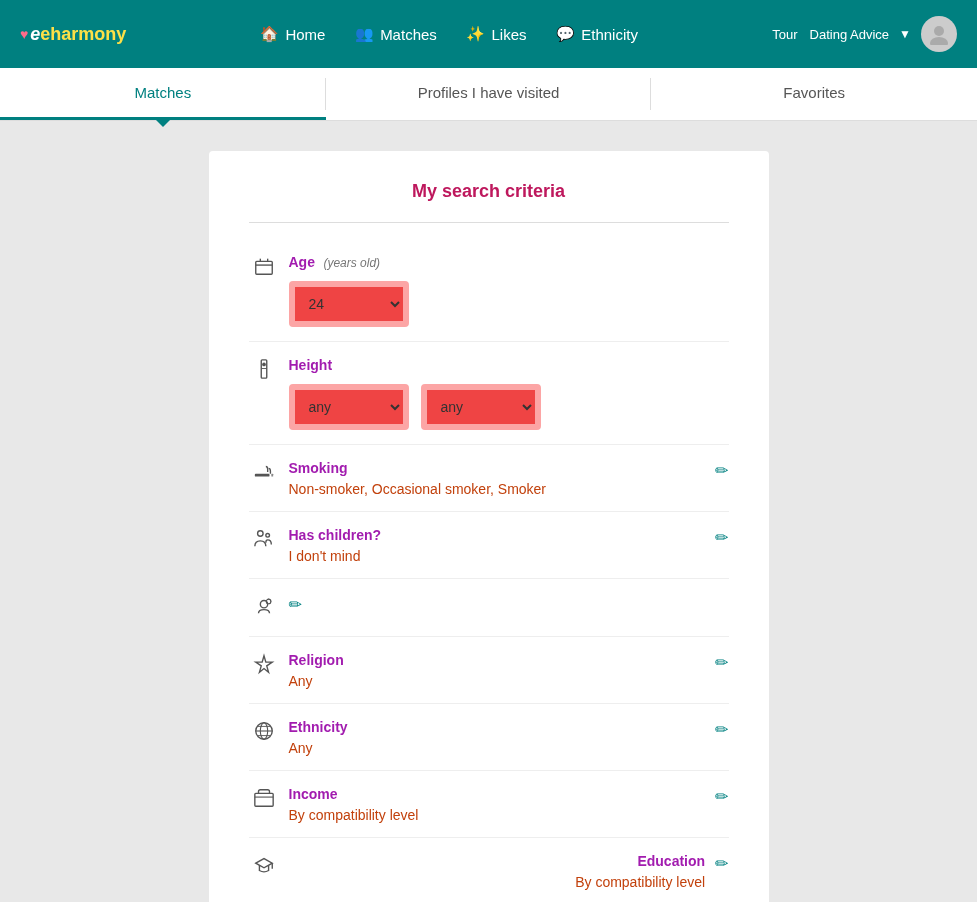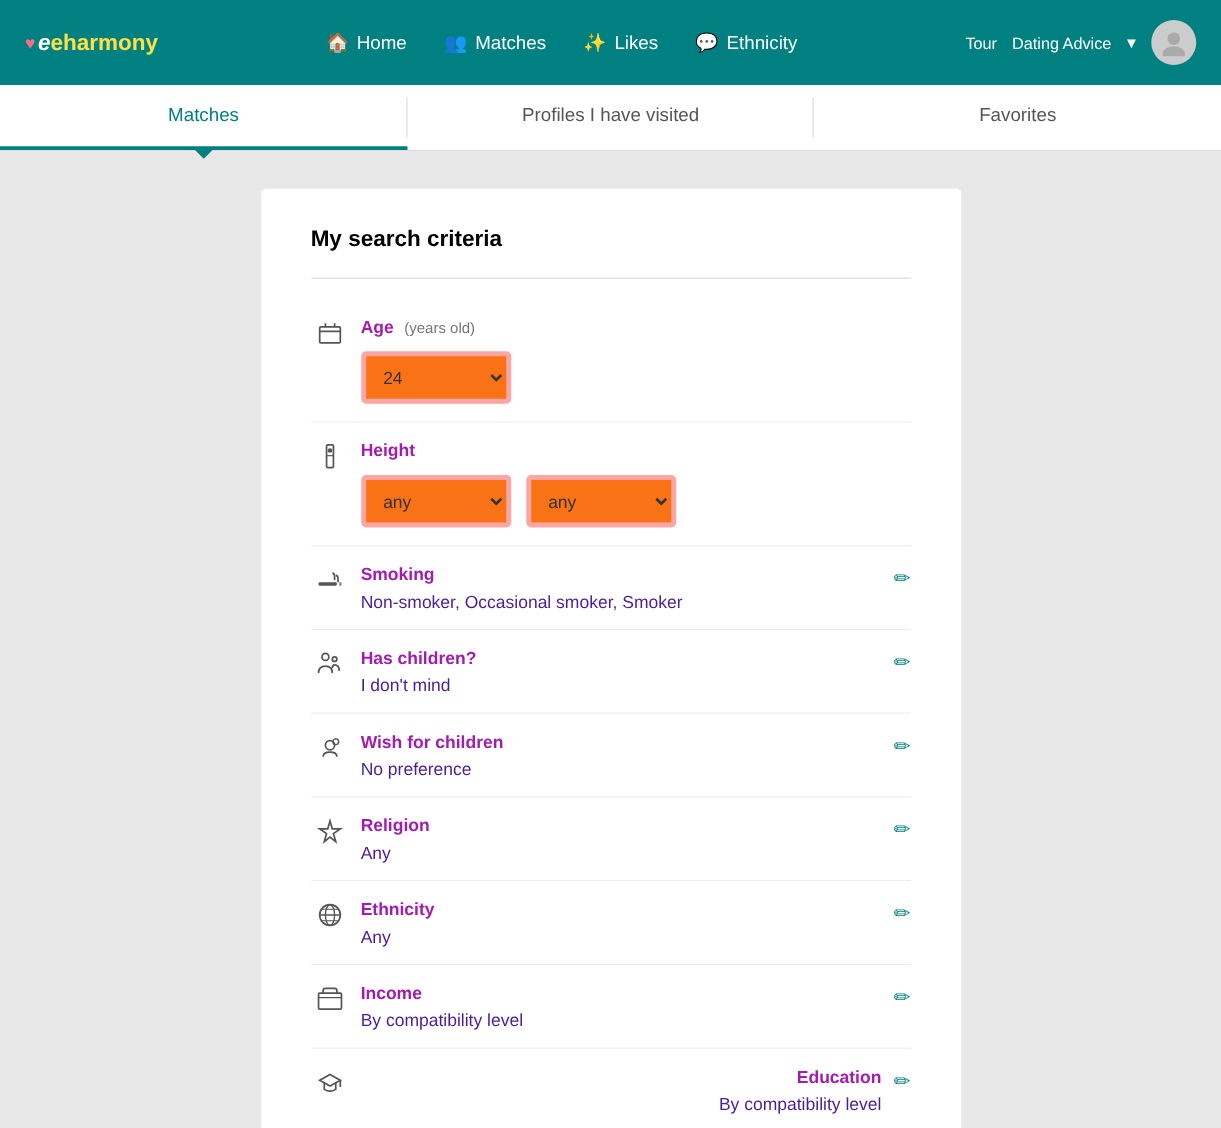--- a/index.html
+++ b/index.html
@@ -138,24 +138,25 @@
       padding: 30px 20px;
     }
     .search-panel {
       background: white;
       width: 560px;
       min-height: 760px;
       border-radius: 4px;
       padding: 30px 40px;
     }
     .panel-title {
-      color: #000000;
+      color: #be185d;
       font-size: 18px;
       font-weight: bold;
       margin-bottom: 20px;
+      text-align: center;
     }
     .section-divider {
       border: none;
       border-top: 1px solid #ddd;
       margin: 16px 0;
     }
 
     
     .criteria-row {
       display: flex;
@@ -183,47 +184,48 @@
       font-size: 14px;
       font-weight: bold;
       color: #a21caf;
       display: inline;
     }
     .criteria-label-sub {
       font-size: 12px;
       color: #777;
       font-weight: normal;
       margin-left: 4px;
+      font-style: italic;
     }
     .criteria-value {
       font-size: 14px;
-      color: #4c1d95;
+      color: #c2410c;
       margin-top: 4px;
     }
     .criteria-edit {
       color: #008080;
       font-size: 16px;
       cursor: pointer;
       margin-left: 10px;
       margin-top: 2px;
     }
 
     
     .select-row {
       display: flex;
       gap: 12px;
       margin-top: 10px;
     }
     .criteria-select {
       padding: 8px 30px 8px 10px;
-      border: 4px solid #fca5a5;
+      border: 6px solid #fca5a5;
       border-radius: 4px;
       font-size: 14px;
       color: #333;
-      background: #f97316;
+      background: #ef4444;
       appearance: auto;
       cursor: pointer;
       min-width: 120px;
     }
 
     
     .svg-icon {
       width: 22px;
       height: 22px;
       fill: #555;
@@ -372,24 +374,20 @@
     <div class="criteria-row">
       <div class="criteria-icon">
         <svg class="svg-icon" viewBox="0 0 24 24">
           <circle cx="12" cy="10" r="4" fill="none" stroke="#555" stroke-width="1.5"></circle>
           <path d="M6 20 Q6 16 12 16 Q18 16 18 20" fill="none" stroke="#555" stroke-width="1.5"></path>
           <circle cx="17" cy="7" r="2.5" fill="none" stroke="#555" stroke-width="1.2"></circle>
           <line x1="17" y1="4" x2="17" y2="5" stroke="#555" stroke-width="1"></line>
           <line x1="20" y1="7" x2="19" y2="7" stroke="#555" stroke-width="1"></line>
         </svg>
       </div>
-      <div class="criteria-content">
-        <span class="criteria-label">Wish for children</span>
-        <div class="criteria-value">No preference</div>
-      </div>
       <span class="criteria-edit">✏</span>
     </div>
 
     <div class="criteria-row">
       <div class="criteria-icon">
         <svg class="svg-icon" viewBox="0 0 24 24">
           <path d="M12 3 L10 10 L3 10 L9 14 L7 21 L12 17 L17 21 L15 14 L21 10 L14 10 Z" fill="none" stroke="#555" stroke-width="1.5"></path>
         </svg>
       </div>
       <div class="criteria-content">

